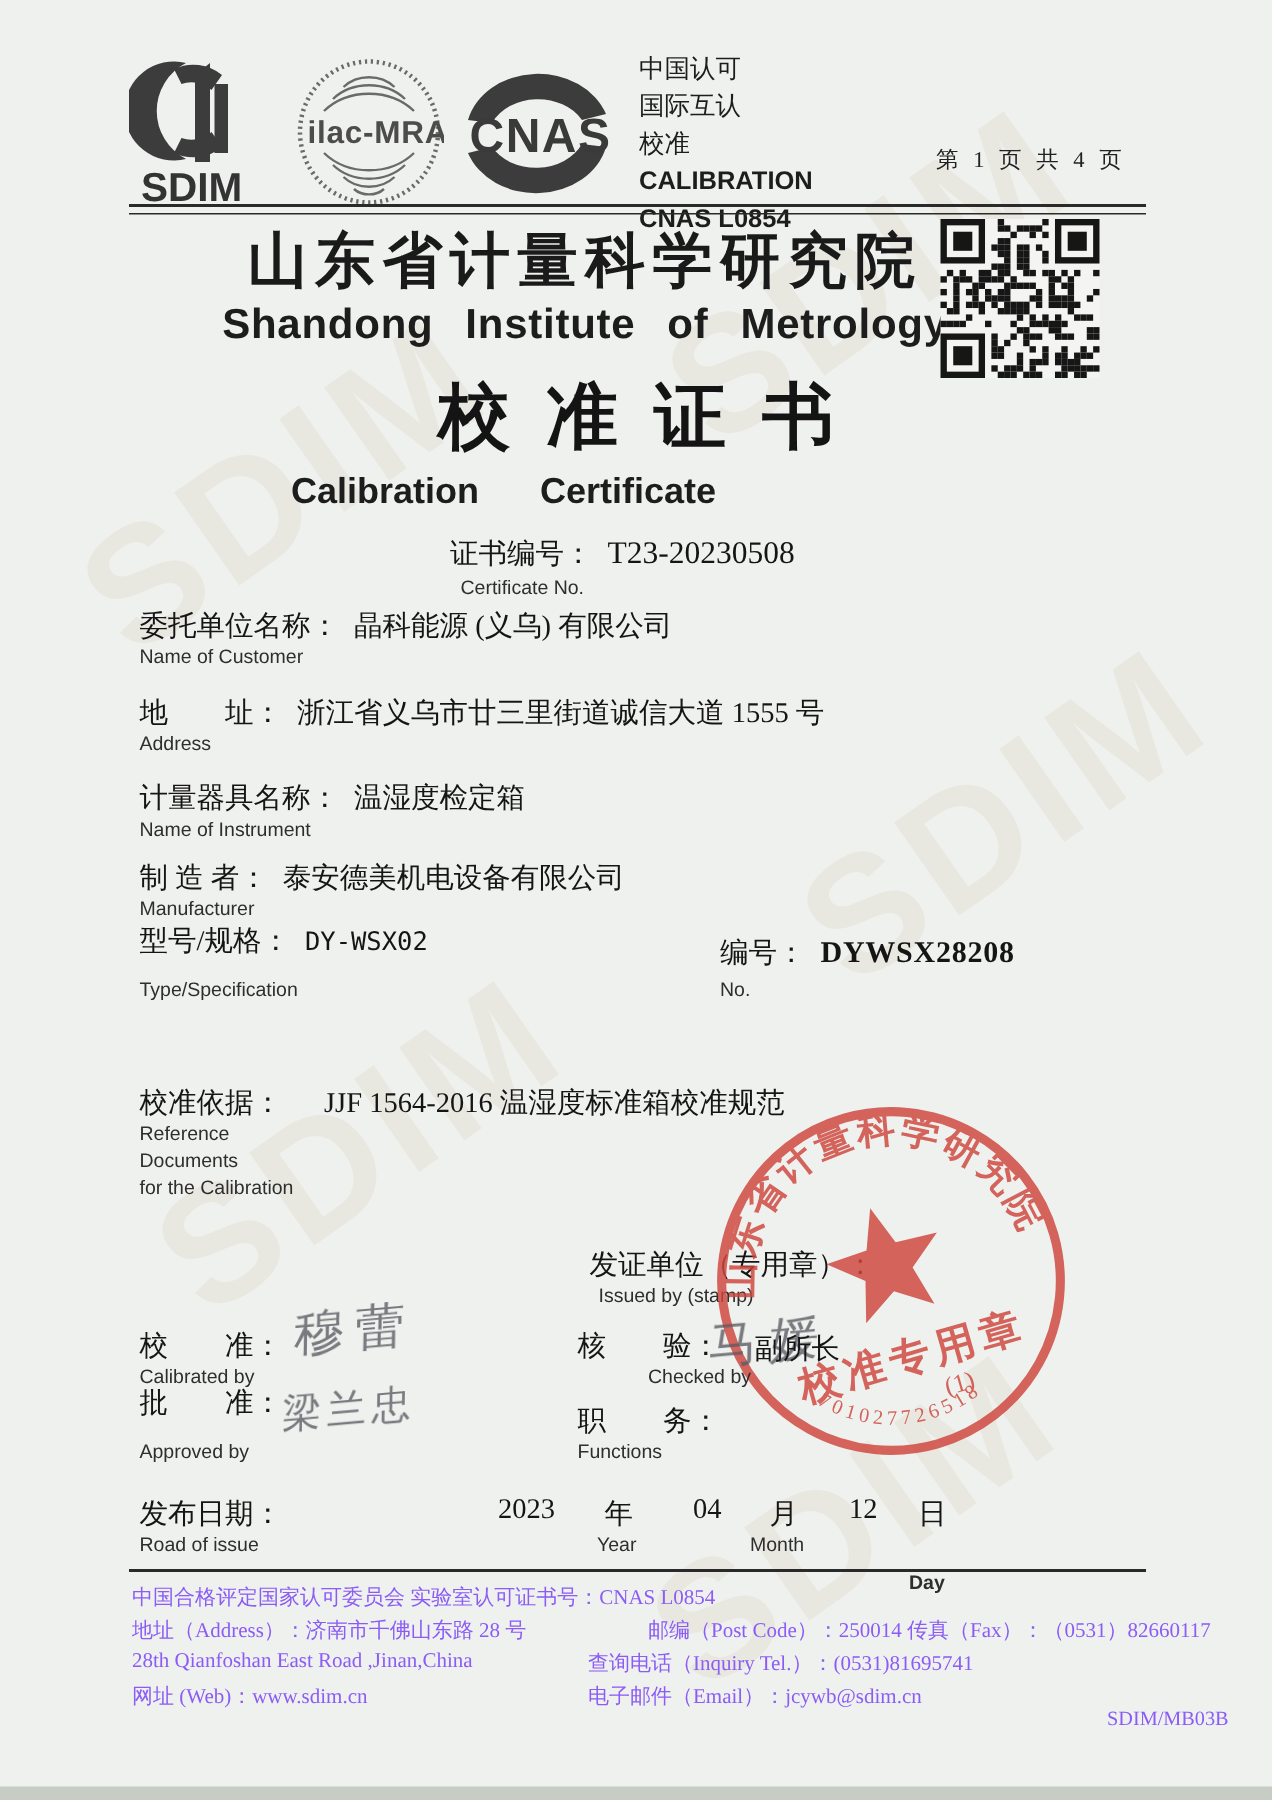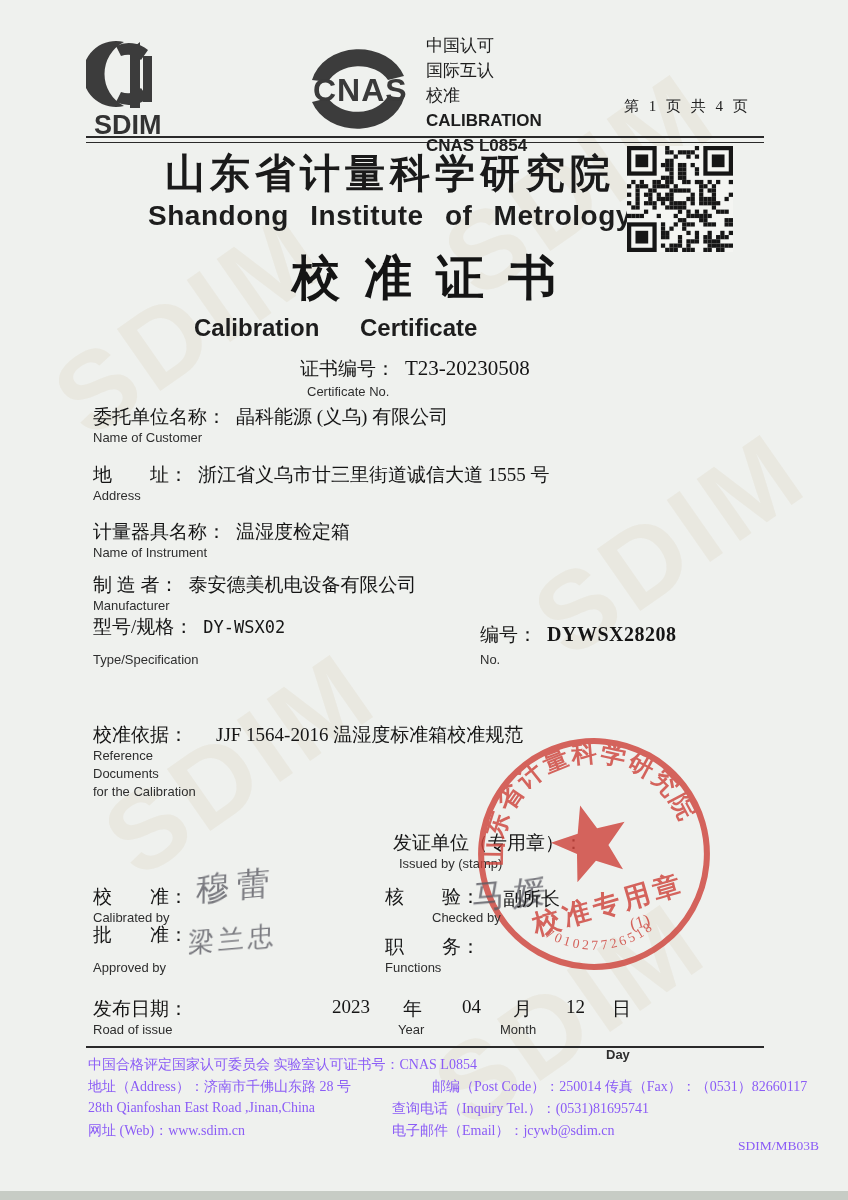--- a/index.html
+++ b/index.html
@@ -57,20 +57,33 @@
       <path d="M38 6 A33 33 0 1 0 38 70 A36 36 0 0 1 38 6 Z" fill="#3c3c3c"></path>
       <path d="M30 10 A30 30 0 0 1 62 14 L55 24 A20 20 0 0 0 35 20 Z" fill="#3c3c3c"></path>
       <path d="M30 66 A30 30 0 0 0 62 62 L55 52 A20 20 0 0 1 35 56 Z" fill="#3c3c3c"></path>
       <rect x="44" y="14" width="10" height="58" fill="#3c3c3c"></rect>
       <polygon points="44,14 54,6 54,22 44,26" fill="#3c3c3c"></polygon>
       <rect x="57" y="20" width="9" height="46" fill="#3c3c3c"></rect>
       <text x="8" y="98" font-family="Liberation Sans, sans-serif" font-weight="bold" font-size="27" fill="#333">SDIM</text>
     </svg>
   </div>
 
+  <div class="abs" style="left:196px;top:38px;width:100px;height:100px;">
+    <svg width="100" height="100" viewBox="0 0 100 100">
+      <ellipse cx="50" cy="50" rx="46" ry="47" fill="none" stroke="#6a6a6a" stroke-width="3" stroke-dasharray="1.5 2.5"></ellipse>
+      <path d="M20 36 A40 34 0 0 1 80 36" fill="none" stroke="#6a6a6a" stroke-width="1.6"></path>
+      <path d="M26 28 A32 27 0 0 1 74 28" fill="none" stroke="#6a6a6a" stroke-width="1.6"></path>
+      <path d="M33 20 A23 20 0 0 1 67 20" fill="none" stroke="#6a6a6a" stroke-width="1.6"></path>
+      <path d="M20 64 A40 34 0 0 0 80 64" fill="none" stroke="#6a6a6a" stroke-width="1.6"></path>
+      <path d="M26 72 A32 27 0 0 0 74 72" fill="none" stroke="#6a6a6a" stroke-width="1.6"></path>
+      <path d="M33 80 A23 20 0 0 0 67 80" fill="none" stroke="#6a6a6a" stroke-width="1.6"></path>
+      <path d="M40 88 A13 10 0 0 0 60 88" fill="none" stroke="#6a6a6a" stroke-width="1.6"></path>
+      <text x="9" y="57" font-family="Liberation Sans, sans-serif" font-weight="bold" font-size="21" fill="#4c4c4c" letter-spacing="0.5">ilac-MRA</text>
+    </svg>
+  </div>
 
   <div class="abs" style="left:298px;top:46px;width:120px;height:86px;">
     <svg width="120" height="86" viewBox="0 0 120 86">
       <path d="M14 34 A48 40 0 0 1 106 30 L90 34 A34 28 0 0 0 30 36 Z" fill="#3c3c3c"></path>
       <path d="M106 52 A48 40 0 0 1 14 56 L30 52 A34 28 0 0 0 90 50 Z" fill="#3c3c3c"></path>
       <text x="15" y="55" font-family="Liberation Sans, sans-serif" font-weight="bold" font-size="32" letter-spacing="1" fill="#3a3a3a">CNAS</text>
     </svg>
   </div>
 
   <div class="abs accred sans">

